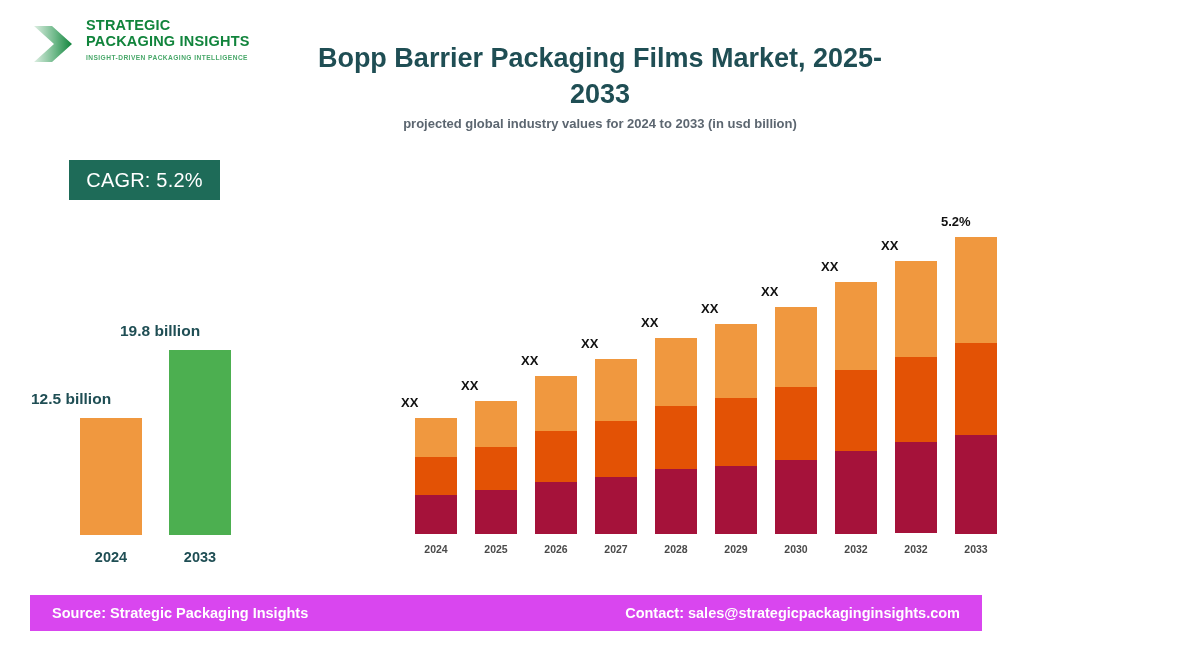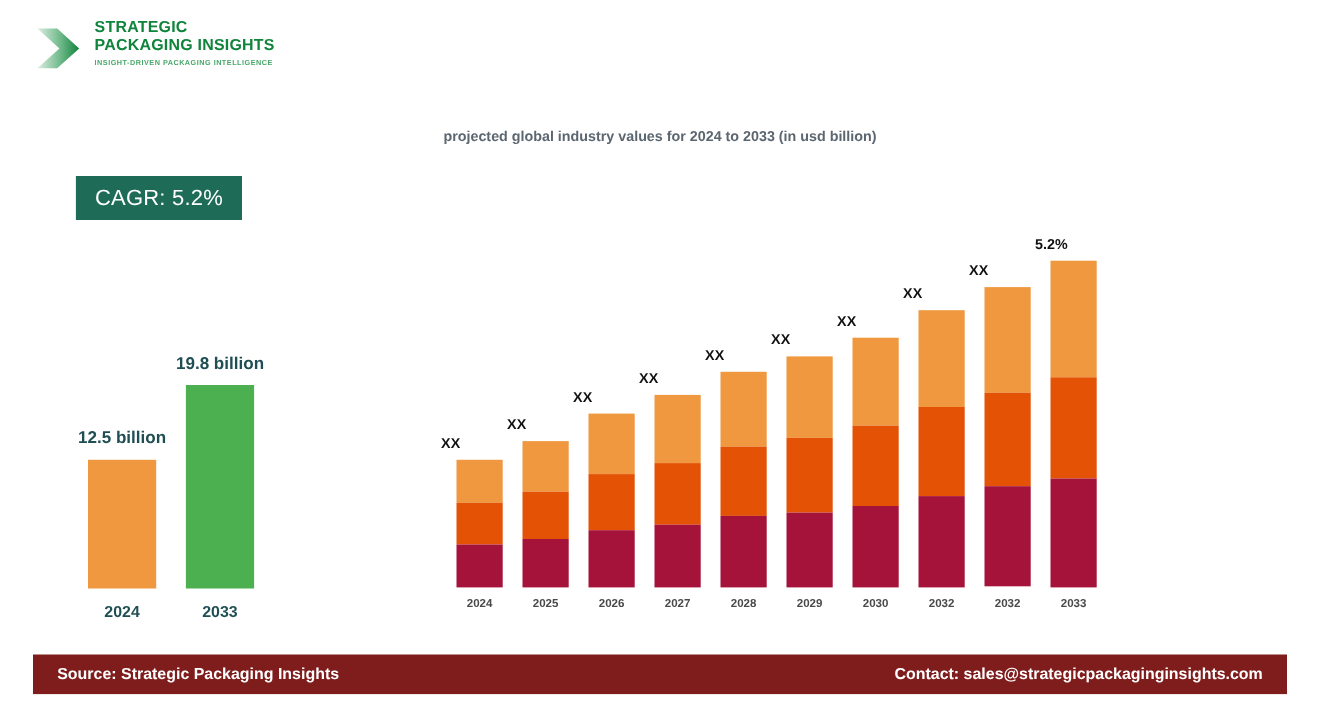--- a/index.html
+++ b/index.html
@@ -112,21 +112,20 @@
     width: 62px;
   }
   .pair-bar {
     position: absolute;
     bottom: 30px;
     width: 62px;
   }
   .pair-value {
     position: absolute;
     width: 160px;
-    text-align: center;
     font-size: 15.5px;
     font-weight: bold;
     color: #1F4E54;
     white-space: nowrap;
   }
   .pair-year {
     position: absolute;
     bottom: 0;
     width: 62px;
     text-align: center;
@@ -173,23 +172,23 @@
     font-size: 10.5px;
     font-weight: bold;
     color: #4A4A4A;
   }
 
   
   #footer {
     position: absolute;
     left: 30px;
     bottom: 19px;
-    width: 1140px;
+    width: 952px;
     height: 36px;
-    background: #7f1d1d;
+    background: #d946ef;
     display: flex;
     align-items: center;
     justify-content: space-between;
     padding: 0 22px;
   }
   .footer-text {
     color: #ffffff;
     font-size: 14.5px;
     font-weight: bold;
     white-space: nowrap;
@@ -213,20 +212,21 @@
         <path d="M2 6 L20 6 L40 24 L20 42 L2 42 L22 24 Z" fill="url(#chevGrad)"></path>
       </svg>
     </div>
     <div id="logo-text-wrap">
       <div class="logo-line">STRATEGIC</div>
       <div class="logo-line">PACKAGING INSIGHTS</div>
       <div id="logo-tagline">INSIGHT-DRIVEN PACKAGING INTELLIGENCE</div>
     </div>
   </div>
 
+  <div id="title">Bopp Barrier Packaging Films Market, 2025-2033</div>
   <div id="subtitle">projected global industry values for 2024 to 2033 (in usd billion)</div>
 
   <div id="cagr-badge">CAGR: 5.2%</div>
 
   <div id="pair-chart">
       <div class="pair-col" style="left: 30px;">
         <div class="pair-bar" style="height: 117px; background: rgb(240, 152, 63);"></div>
         <div class="pair-year">2024</div>
       </div>
       <div class="pair-value" style="left: -19px; bottom: 157px;">12.5 billion</div>

